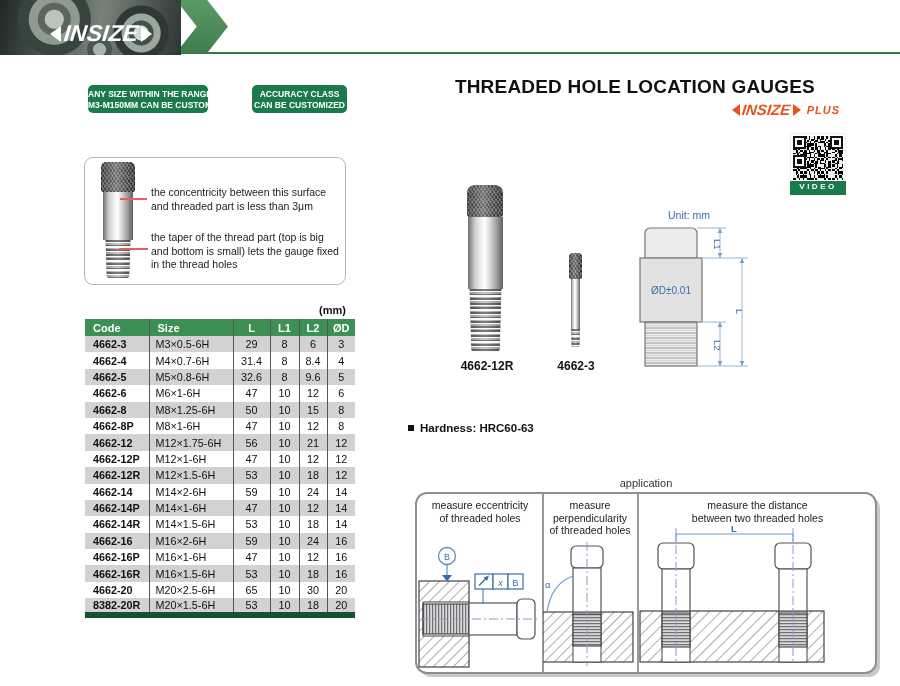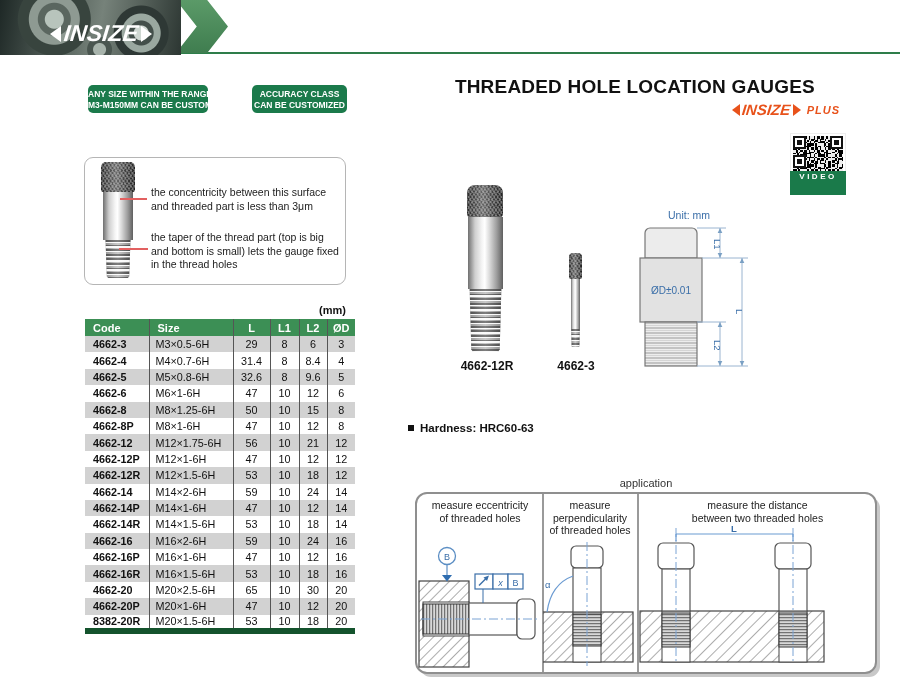--- a/index.html
+++ b/index.html
@@ -45,21 +45,21 @@
   .qr-wrap { position:absolute; left:790px; top:133px; width:56px; height:62px; }
   .qr-img { position:absolute; left:0; top:0; width:56px; height:50px; background:#fff; border:1px solid #eee; }
   .qr-noise { position:absolute; inset:2px;
     background:
       repeating-conic-gradient(#111 0 25%, #fff 0 50%),
       repeating-conic-gradient(#fff 0 25%, #111 0 50%);
     background-size:7px 7px, 11px 11px; background-blend-mode:difference; }
   .f { position:absolute; width:13px; height:13px; background:#fff; border:2px solid #111; }
   .f::after { content:""; position:absolute; inset:2px; background:#111; }
   .f.tl { left:2px; top:2px; } .f.tr { right:2px; top:2px; } .f.bl { left:2px; bottom:14px; }
-  .qr-video { position:absolute; left:0; bottom:0; width:56px; height:24px; background:#1a7a4a;
+  .qr-video { position:absolute; left:0; bottom:0; width:56px; height:14px; background:#1a7a4a;
               color:#fff; font-size:8px; font-weight:bold; letter-spacing:2.5px; text-align:center; line-height:12px; }
 
   
   .ann-box { position:absolute; left:84px; top:157px; width:262px; height:128px;
              border:1.5px solid #b5b5b5; border-radius:9px; background:#fff; }
   .g-cap { position:absolute; border-radius:5px 5px 2px 2px;
     background-image:
       repeating-linear-gradient(55deg, rgba(255,255,255,.22) 0 1.5px, rgba(0,0,0,0) 1.5px 3px),
       repeating-linear-gradient(-55deg, rgba(255,255,255,.18) 0 1.5px, rgba(0,0,0,0) 1.5px 3px),
       linear-gradient(90deg,#2b2b2b,#555 30%,#6a6a6a 45%,#444 70%,#222); }
@@ -309,28 +309,20 @@
         <td>10</td>
         <td>18</td>
         <td>16</td>
       </tr>
         <tr style="">
         <td class="td-code">4662-20</td>
         <td class="td-size">M20×2.5-6H</td>
         <td>65</td>
         <td>10</td>
         <td>30</td>
-        <td>20</td>
-      </tr>
-        <tr style="">
-        <td class="td-code">4662-20P</td>
-        <td class="td-size">M20×1-6H</td>
-        <td>47</td>
-        <td>10</td>
-        <td>12</td>
         <td>20</td>
       </tr>
         <tr style="">
         <td class="td-code">8382-20R</td>
         <td class="td-size">M20×1.5-6H</td>
         <td>53</td>
         <td>10</td>
         <td>18</td>
         <td>20</td>
       </tr>

